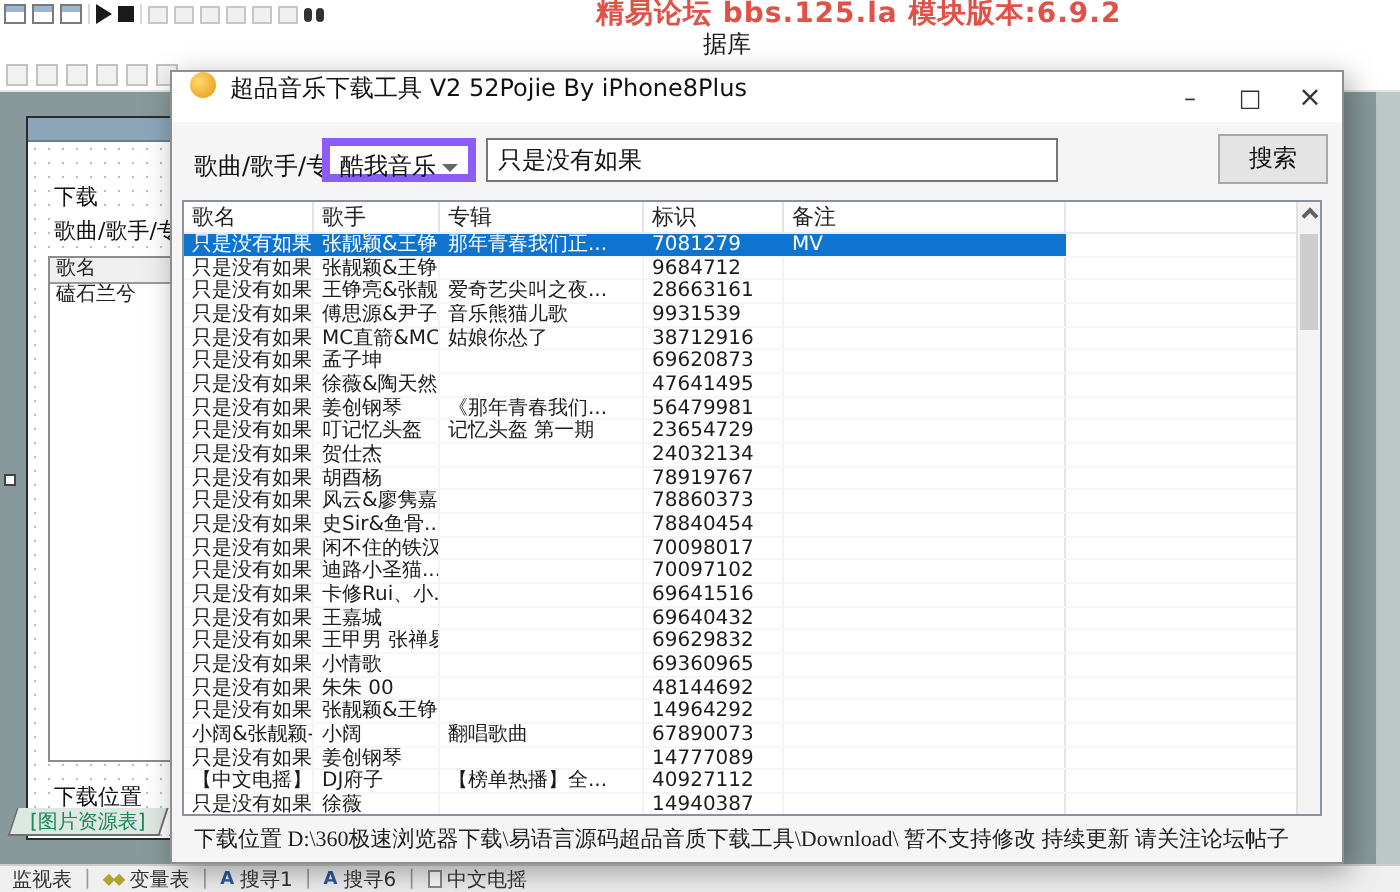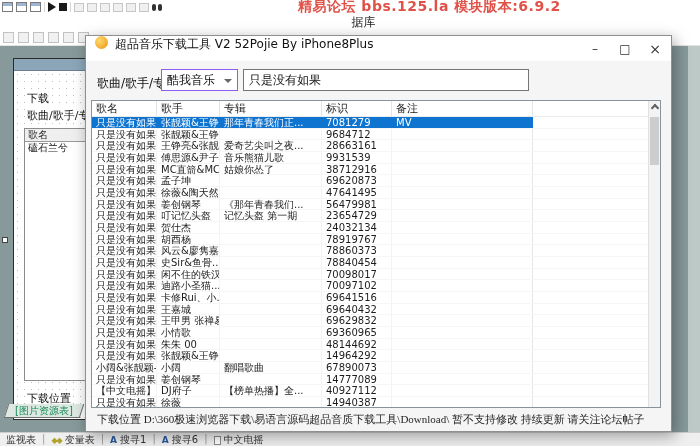--- a/index.html
+++ b/index.html
@@ -34,38 +34,38 @@
   .d-list { position:absolute; left:10px; top:57px; width:142px; height:253px; background:#fff; border:1px solid #8c8c8c; }
   .d-list-head { height:13px; background:#efefef; border-bottom:1px solid #9a9a9a; font-size:10px; line-height:12px; padding-left:3px; color:#222; }
   .d-list-row { font-size:10px; line-height:12px; padding-left:3px; color:#222; }
   .handle { position:absolute; left:2px; top:237px; width:6px; height:6px; background:#fff; border:1px solid #444; z-index:3; }
 
   .designer-tabs { position:absolute; left:6px; top:404px; height:15px; display:flex; gap:5px; z-index:2; }
   .dtab { transform:skewX(-18deg); border:1px solid #6f6f6f; border-top:none; background:#dde8e3; padding:0 8px; height:14px; display:flex; align-items:center; }
   .dtab span { transform:skewX(18deg); color:#178a55; font-size:10px; white-space:nowrap; }
 
   
-  .statusbar { position:absolute; left:0; top:432px; width:700px; height:14px; background:#efefef; border-top:1px solid #cdcdcd; display:flex; align-items:flex-start; gap:6px; padding-left:6px; font-size:10px; color:#333; z-index:4; }
+  .statusbar { position:absolute; left:0; top:432px; width:700px; height:14px; background:#efefef; border-top:1px solid #cdcdcd; display:flex; align-items:center; gap:6px; padding-left:6px; font-size:10px; color:#333; z-index:4; }
   .sb-item { display:flex; align-items:center; gap:3px; white-space:nowrap; }
   .sb-sep { color:#9a9a9a; }
   .g-diamonds { color:#b0a32e; font-size:8px; letter-spacing:-1px; }
   .g-searchA { color:#2a5aa0; font-weight:bold; font-size:9px; }
   .g-page { width:7px; height:9px; border:1px solid #8a8a8a; background:#fff; display:inline-block; }
 
   
   .dialog { position:absolute; left:85px; top:35px; width:587px; height:397px; background:#f5f5f5; border:1px solid #8f8f8f; box-shadow:3px 4px 14px rgba(0,0,0,.35); z-index:10; }
   .titlebar { position:absolute; left:0; top:0; right:0; height:25px; background:#fff; display:flex; align-items:flex-start; }
   .app-icon { width:13px; height:13px; border-radius:50%; background:radial-gradient(circle at 35% 35%, #ffd96a, #e89412); margin-left:9px; flex:none; }
   .title { margin-left:7px; font-size:12px; color:#111; white-space:nowrap; }
   .controls { position:absolute; right:1px; top:0; height:25px; display:flex; }
   .ctrl { width:30px; height:25px; display:flex; align-items:center; justify-content:center; font-size:12px; color:#333; }
   .ctrl.close { font-size:14px; }
 
   .lbl-search { position:absolute; left:11px; top:39px; font-size:12px; color:#111; }
-  .combo { position:absolute; left:75px; top:33px; width:77px; height:22px; background:#fff; border:1px solid #8b5cf6; font-size:12px; line-height:20px; padding-left:5px; color:#111; }
+  .combo { position:absolute; left:75px; top:33px; width:77px; height:22px; background:#fff; border:4px solid #8b5cf6; font-size:12px; line-height:20px; padding-left:5px; color:#111; }
   .combo-caret { position:absolute; right:5px; top:9px; width:0; height:0; border-left:4px solid transparent; border-right:4px solid transparent; border-top:4px solid #666; }
   .search-input { position:absolute; left:157px; top:33px; width:286px; height:22px; border:1px solid #767676; background:#fff; font-size:12px; padding-left:5px; color:#111; outline:none; }
   .search-btn { position:absolute; left:523px; top:31px; width:55px; height:25px; background:#e4e4e4; border:1px solid #a8a8a8; font-size:12px; color:#111; display:flex; align-items:center; justify-content:center; }
 
   .rtable { position:absolute; left:5px; top:64px; width:570px; height:308px; background:#fff; border:1px solid #8a939b; }
   .thead { display:flex; height:16px; border-bottom:1px solid #ececec; width:558px; }
   .hcell { font-size:11px; color:#222; padding-left:4px; line-height:15px; border-right:1px solid #e4e4e4; overflow:hidden; white-space:nowrap; flex:none; }
   .tbody { position:absolute; left:0; top:16px; width:558px; bottom:0; overflow:hidden; }
   .trow { display:flex; height:11.68px; border-bottom:1px solid #f6f6f6; }
   .tcell { font-size:10px; line-height:11px; padding-left:4px; overflow:hidden; white-space:nowrap; color:#1c1c1c; border-right:1px solid #f3f3f3; flex:none; }
@@ -180,20 +180,21 @@
       <div class="ctrl close">×</div>
     </div>
   </div>
 
   <div class="lbl-search">歌曲/歌手/专辑</div>
   <div class="combo">
     <span>酷我音乐</span>
     <span class="combo-caret"></span>
   </div>
   <input class="search-input" value="只是没有如果" style="">
+  <div class="search-btn">搜索</div>
 
   <div class="rtable">
     <div class="thead">
       <div class="hcell c0">歌名</div>
       <div class="hcell c1">歌手</div>
       <div class="hcell c2">专辑</div>
       <div class="hcell c3">标识</div>
       <div class="hcell c4">备注</div>
       <div class="hcell c5"></div>
     </div>

